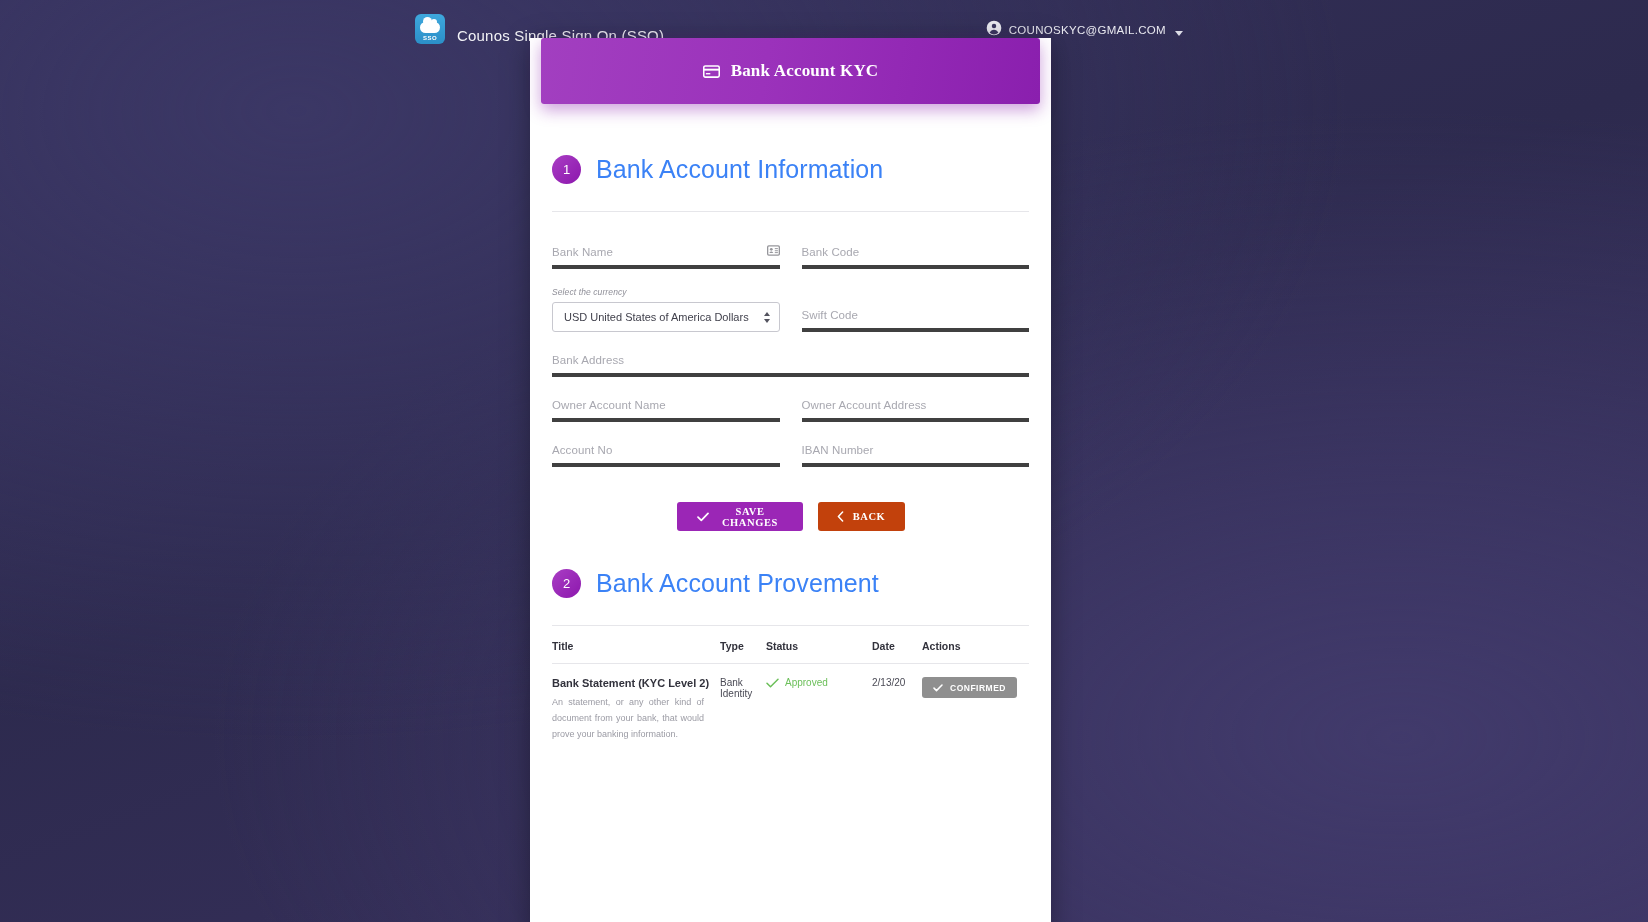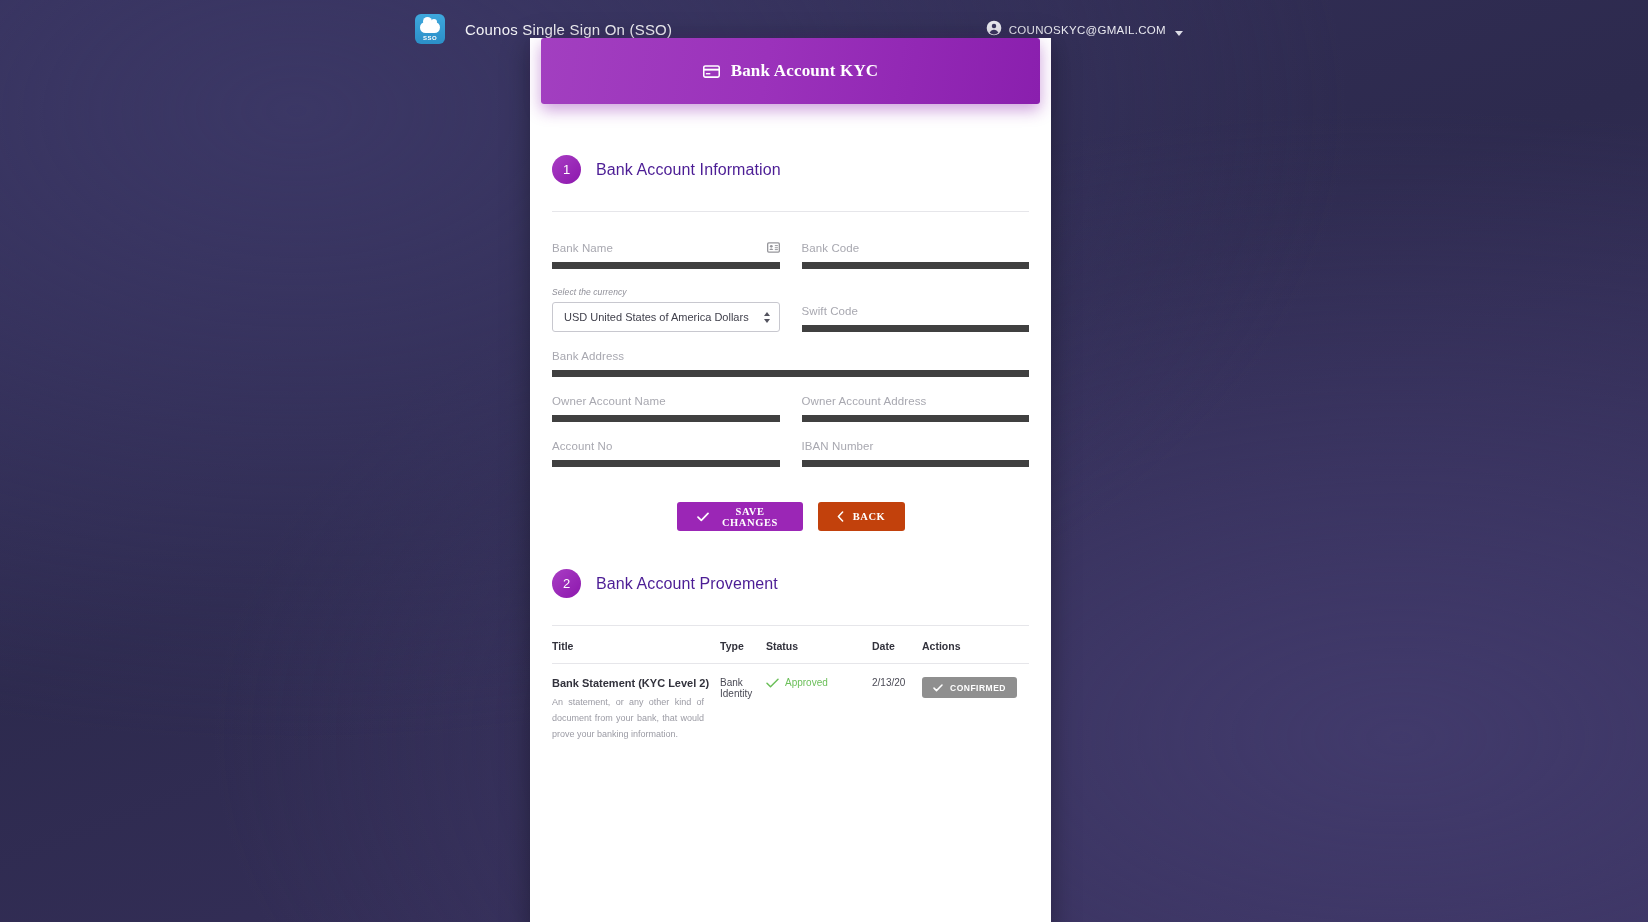--- a/index.html
+++ b/index.html
@@ -18,21 +18,21 @@
     color: #fff;
   }
 
   
   .topbar {
     position: absolute; top: 0; left: 0; width: 1648px; height: 58px;
     display: flex; align-items: center;
   }
   .brand {
     position: absolute; left: 415px; top: 14px;
-    display: flex; align-items: center; gap: 20px;
+    display: flex; align-items: flex-end; gap: 12px;
   }
   .logo {
     width: 30px; height: 30px; border-radius: 6px;
     background: linear-gradient(180deg, #3ea8dd 0%, #2b8fc8 100%);
     position: relative; flex: none;
     display: flex; align-items: center; justify-content: center;
   }
   .logo .cloud {
     width: 20px; height: 11px; background: #fff; border-radius: 6px;
     position: relative; margin-top: -3px;
@@ -95,34 +95,34 @@
     display: flex; align-items: center; gap: 15px;
     padding-top: 51px;
   }
   .step-badge {
     width: 29px; height: 29px; border-radius: 50%; flex: none;
     background: linear-gradient(135deg, #a93ec4 0%, #8c17ad 100%);
     color: #fff; font-size: 13px;
     display: flex; align-items: center; justify-content: center;
   }
   .section-title {
-    font-size: 16px; color: #4c1d95; font-weight: 400; letter-spacing: .1px;
+    font-size: 25px; color: #3b82f6; font-weight: 400; letter-spacing: .1px;
   }
   .hr {
     height: 1px; background: #e6e6ea; margin-top: 27px;
   }
 
   
   .form { padding-top: 12px; }
   .row { display: flex; gap: 22px; }
   .field { position: relative; flex: 1 1 0; padding-top: 18px; }
   .field.full { flex: 1 1 100%; }
   .field .underline {
-    border-bottom: 7px solid #404040; height: 27px;
-    display: flex; align-items: flex-start; justify-content: space-between;
+    border-bottom: 4px solid #404040; height: 27px;
+    display: flex; align-items: center; justify-content: space-between;
   }
   .ph {
     font-size: 11.5px; color: #a8a8b0; letter-spacing: .1px;
     padding-bottom: 4px;
   }
   .field-ic { width: 13px; height: 11px; margin-bottom: 6px; opacity: .62; }
 
   .select-label {
     font-size: 8.5px; color: #8f8f98; letter-spacing: .1px;
     margin-bottom: 5px;

